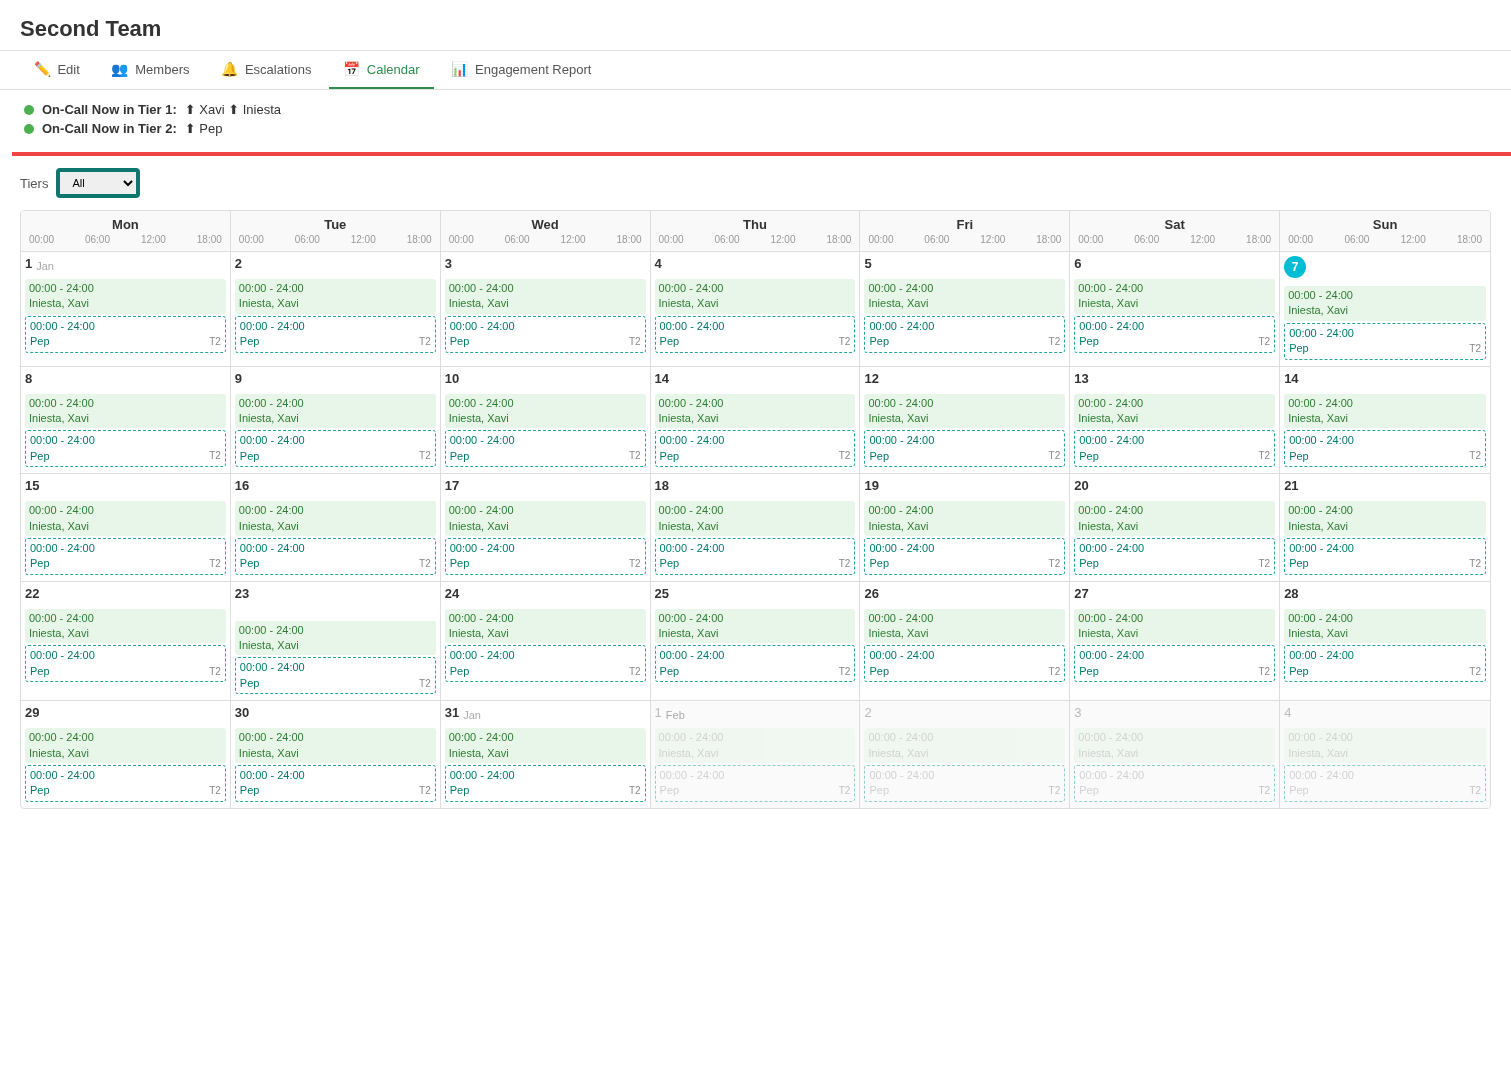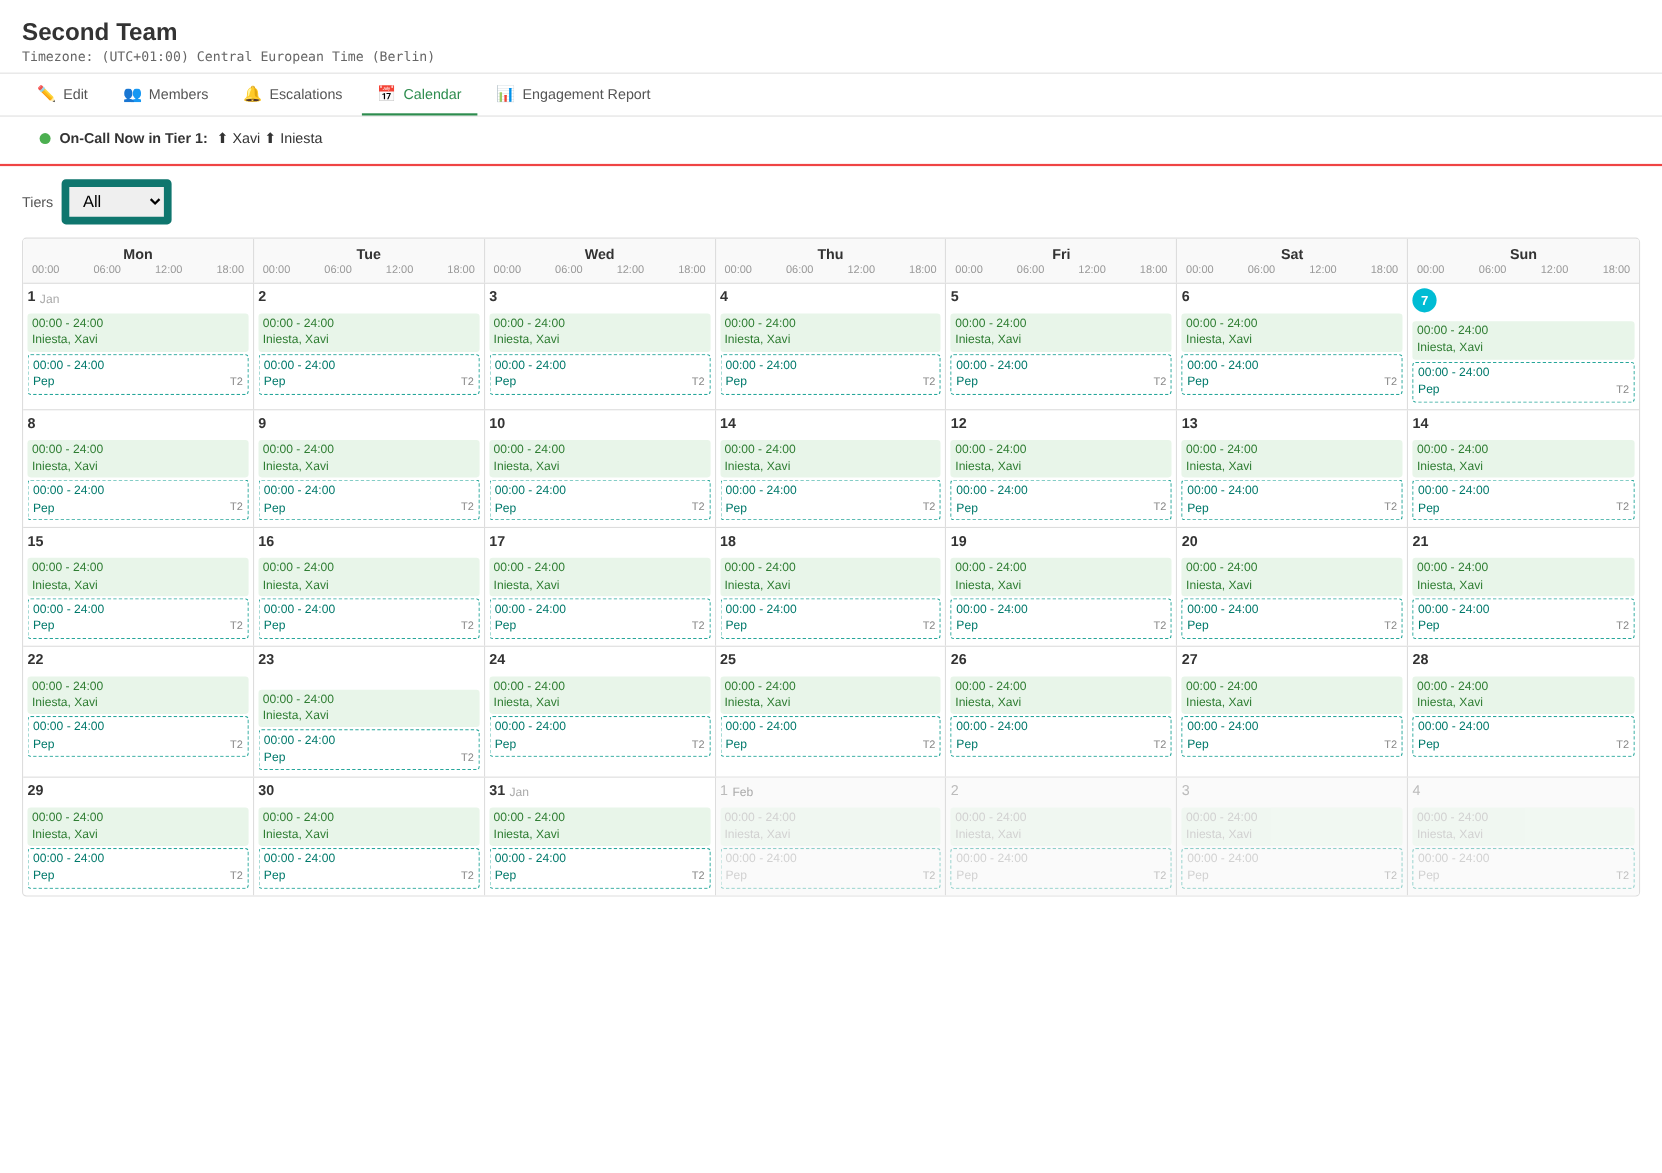--- a/index.html
+++ b/index.html
@@ -7,30 +7,30 @@
 
     .page-header { padding: 16px 20px 8px; border-bottom: 1px solid #e0e0e0; }
     .page-title { font-size: 22px; font-weight: 700; }
     .page-subtitle { font-size: 12px; color: #666; font-family: monospace; margin-top: 2px; }
 
     .nav-tabs { display: flex; align-items: center; padding: 0 20px; border-bottom: 1px solid #e0e0e0; gap: 4px; }
     .nav-tab { display: flex; align-items: center; gap: 6px; padding: 10px 14px; cursor: pointer; font-size: 13px; color: #555; border-bottom: 2px solid transparent; text-decoration: none; }
     .nav-tab.active { color: #2d8c4e; border-bottom: 2px solid #2d8c4e; }
     .nav-tab-icon { font-size: 14px; }
 
-    .oncall-section { padding: 12px 36px; border-bottom: 2px solid #ef4444; }
+    .oncall-section { padding: 12px 12px; border-bottom: 4px solid #ef4444; margin-left: 12px; }
     .oncall-row { display: flex; align-items: center; gap: 8px; margin-bottom: 4px; font-size: 13px; }
     .oncall-dot { width: 10px; height: 10px; border-radius: 50%; background: #4caf50; flex-shrink: 0; }
     .oncall-label { font-weight: 600; }
     .oncall-user { display: flex; align-items: center; gap: 3px; }
 
     .calendar-controls { display: flex; align-items: center; padding: 12px 20px; gap: 16px; }
     .tiers-section { display: flex; align-items: center; gap: 8px; }
     .tiers-label { font-size: 13px; color: #555; }
-    .tiers-select { border: 7px solid #0f766e; border-radius: 4px; padding: 4px 20px 4px 8px; font-size: 15px; appearance: auto; }
+    .tiers-select { border: 4px solid #0f766e; border-radius: 4px; padding: 4px 20px 4px 8px; font-size: 11px; appearance: auto; }
     .view-toggle { display: flex; align-items: center; gap: 8px; margin-left: auto; }
     .view-btn { padding: 4px 10px; font-size: 13px; color: #555; cursor: pointer; border-radius: 4px; border: none; background: none; }
     .view-btn.active { color: #2d8c4e; font-weight: 600; }
     .nav-arrow { background: none; border: none; cursor: pointer; font-size: 16px; color: #555; padding: 2px 6px; }
     .month-label { font-size: 15px; font-weight: 600; min-width: 100px; text-align: center; }
     .today-btn { padding: 4px 12px; font-size: 13px; color: #888; cursor: pointer; background: none; border: none; }
 
     .calendar-container { padding: 0 20px 20px; }
     .calendar-grid { border: 1px solid #ddd; border-radius: 4px; overflow: hidden; }
 
@@ -64,21 +64,20 @@
     .other-month .event-teal-text { color: #aaa; }
     .other-month .day-number { color: #bbb; }
     .other-month .event-time { color: #aaa; }
     .other-month .event-users { color: #aaa; }
   </style>
 </head>
 <body>
 
 <div class="page-header">
   <div class="page-title">Second Team</div>
-  <div class="page-subtitle">Timezone: (UTC+01:00) Central European Time (Berlin)</div>
 </div>
 
 <nav class="nav-tabs">
   <a class="nav-tab">
     <span class="nav-tab-icon">✏️</span>
     <span>Edit</span>
   </a>
   <a class="nav-tab">
     <span class="nav-tab-icon">👥</span>
     <span>Members</span>
@@ -96,20 +95,25 @@
     <span>Engagement Report</span>
   </a>
 </nav>
 
 <div class="oncall-section">
   <div class="oncall-row">
     <span class="oncall-dot"></span>
     <span class="oncall-label">On-Call Now in Tier 1:</span>
     <span class="oncall-user">⬆ Xavi  ⬆ Iniesta</span>
   </div>
+  <div class="oncall-row">
+    <span class="oncall-dot"></span>
+    <span class="oncall-label">On-Call Now in Tier 2:</span>
+    <span class="oncall-user">⬆ Pep</span>
+  </div>
 </div>
 
 <div class="calendar-controls">
   <div class="tiers-section">
     <span class="tiers-label">Tiers</span>
     <select class="tiers-select">
       <option>All</option>
       <option>Tier 1</option>
       <option>Tier 2</option>
     </select>

